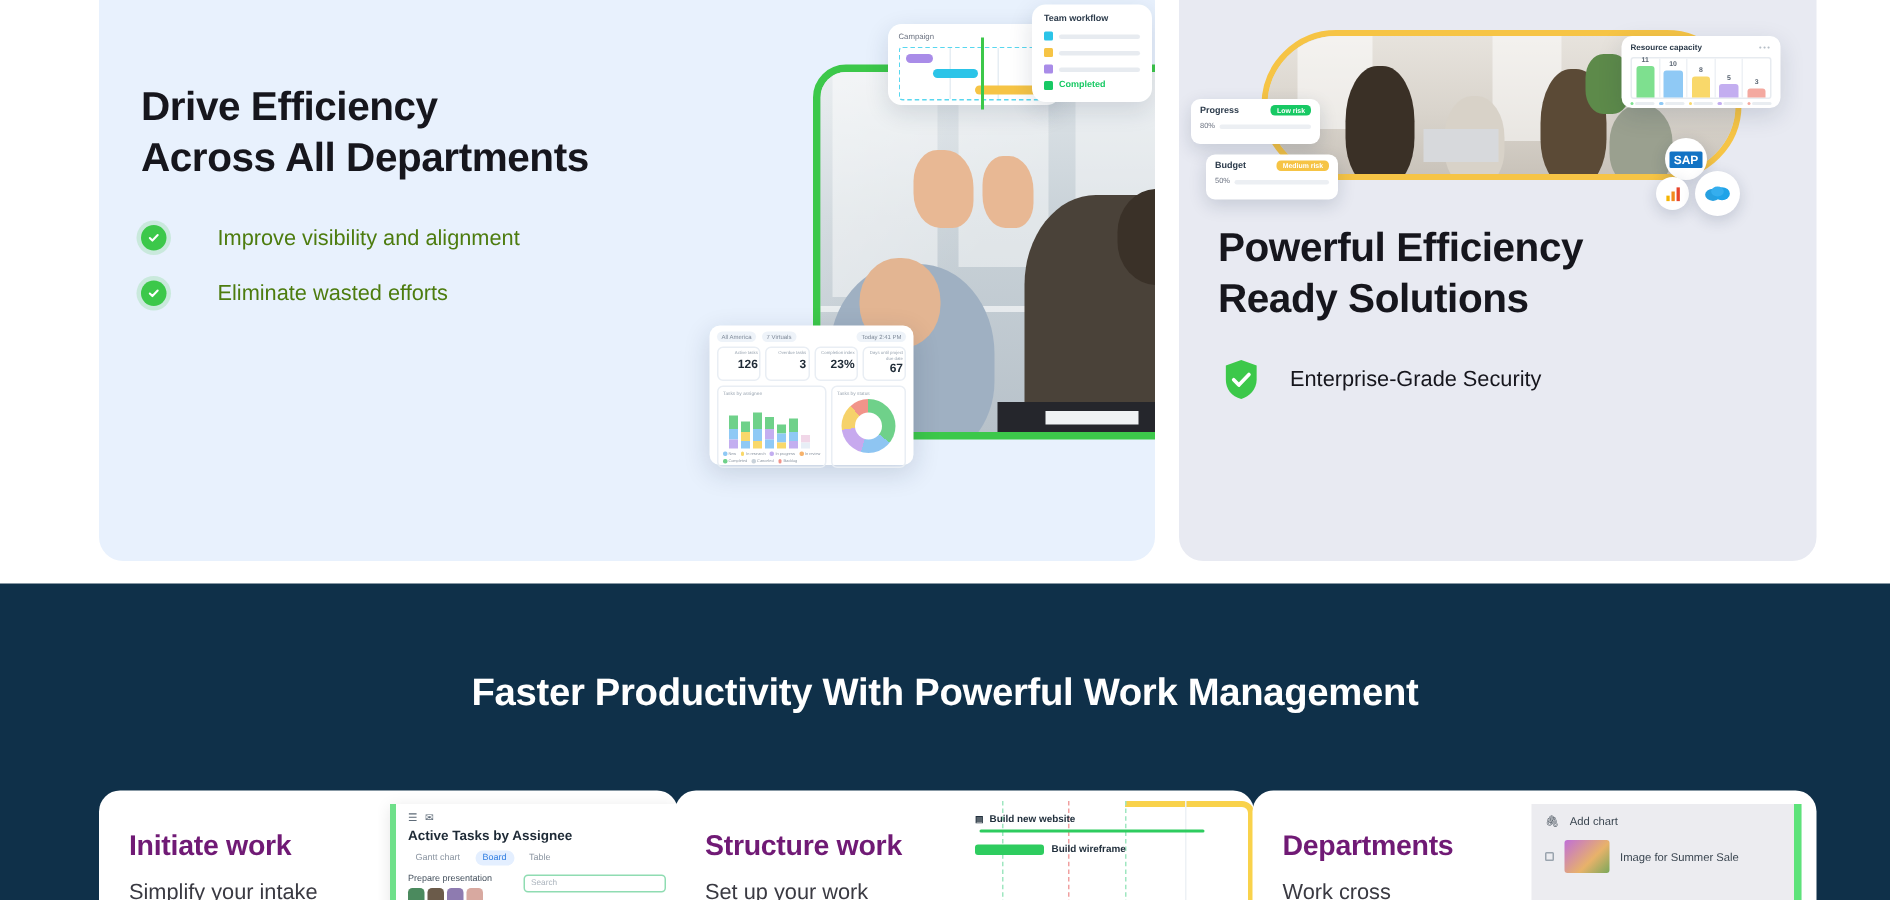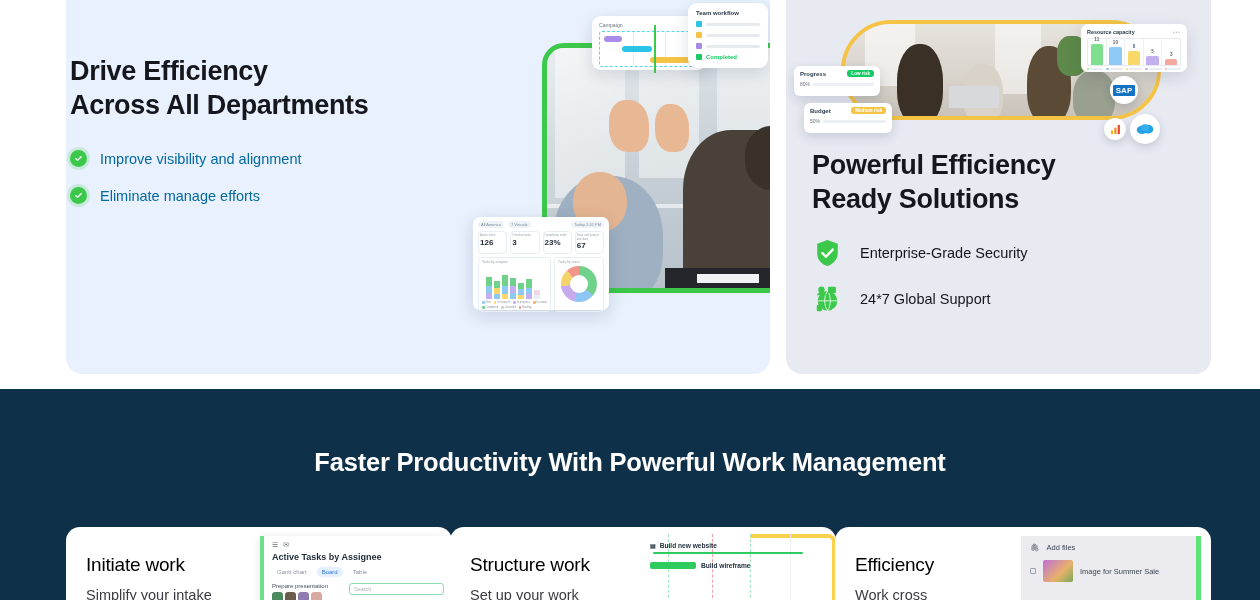--- a/index.html
+++ b/index.html
@@ -33,28 +33,28 @@
 
   .headline{
     font-size:27px; font-weight:bold; color:#16161d;
     line-height:1.26; letter-spacing:-0.3px;
   }
   .body-copy{
     font-size:14.5px; color:#2b2b33; line-height:1.66;
   }
 
   
-  .left-text{ position:absolute; left:4px; top:54px; width:400px; }
+  .left-text{ position:absolute; left:28px; top:54px; width:400px; }
   .left-text .headline{ margin-bottom:20px; }
   .left-text .body-copy{ width:392px; }
   .bullet-list{ margin-top:28px; }
   .bullet{
     display:flex; align-items:center; gap:13px; margin-bottom:20px;
   }
-  .bullet-label{ font-size:14.5px; color:#0369a1; }
+  .bullet-label{ font-size:14.5px; color:#4d7c0f;margin-left:21px; }
   .check-circle{
     width:17px; height:17px; border-radius:50%;
     background:#3cc84a; display:flex; align-items:center; justify-content:center;
     flex:0 0 auto; box-shadow:0 0 0 3px rgba(60,200,74,0.18);
   }
   .check-circle svg{ display:block; }
 
   
   .collage-left{ position:absolute; left:404px; top:0px; width:300px; height:374px; }
   .photo-frame{
@@ -103,21 +103,21 @@
   .card-dash{
     position:absolute; left:3px; top:217px; width:136px; height:93px;
     background:#fff; border-radius:7px; box-shadow:0 5px 18px rgba(20,40,70,.16);
     padding:4px 5px;
   }
   .cd-top{ display:flex; align-items:center; gap:4px; margin-bottom:3px; }
   .cd-pill{ font-size:4px; color:#7f8a99; background:#eef3f9; border-radius:6px; padding:1px 3px; }
   .cd-kpis{ display:flex; gap:3px; }
   .cd-kpi{
     flex:1; border:1px solid #e9eef4; border-radius:4px; padding:2px 1px 3px;
-    text-align:left;
+    text-align:right;
   }
   .cd-kpi .kl{ font-size:2.9px; color:#9aa5b1; line-height:1.25; }
   .cd-kpi .kv{ font-size:8px; font-weight:bold; color:#1e2a36; }
   .cd-panels{ display:flex; gap:3px; margin-top:3px; }
   .cd-panel{ border:1px solid #e9eef4; border-radius:4px; padding:2px 3px; }
   .cd-ptitle{ font-size:3.2px; color:#9aa5b1; margin-bottom:1px; }
   .cd-bars{ display:flex; align-items:flex-end; gap:2px; height:34px; padding-left:4px; }
   .cd-bcol{ width:6px; display:flex; flex-direction:column; justify-content:flex-end; }
   .cd-seg{ width:100%; }
   .cd-legend{ display:flex; flex-wrap:wrap; gap:2px 3px; margin-top:2px; }
@@ -208,21 +208,21 @@
   .bcard{
     position:absolute; top:527px; height:73px; background:#ffffff;
     border-top-left-radius:14px; border-top-right-radius:14px;
     overflow:hidden;
   }
   .bcard-1{ left:66px; width:386px; }
   .bcard-2{ left:450px; width:386px; }
   .bcard-3{ left:835px; width:376px; }
   .bc-title{
     position:absolute; left:20px; top:27px;
-    font-size:19px; color:#000000; font-weight:400; letter-spacing:-0.2px;
+    font-size:19px; color:#701a75; font-weight:700; letter-spacing:-0.2px;
   }
   .bc-sub{
     position:absolute; left:20px; top:58px; width:160px;
     font-size:14.5px; color:#3a3a42; line-height:1.5;
   }
   .bc-art{ position:absolute; right:0; top:0; bottom:0; width:200px; overflow:hidden; }
 
   
   .a1-panel{
     position:absolute; left:8px; top:9px; width:192px; height:140px;
@@ -283,21 +283,21 @@
               </svg>
           </span>
           <span class="bullet-label">Improve visibility and alignment</span>
         </div>
         <div class="bullet">
           <span class="check-circle">
             <svg width="9" height="9" viewBox="0 0 12 12">
                 <path d="M2.5 6.2l2.3 2.3 4.7-4.9" fill="none" stroke="#fff" stroke-width="1.8" stroke-linecap="round" stroke-linejoin="round"></path>
               </svg>
           </span>
-          <span class="bullet-label">Eliminate manage efforts</span>
+          <span class="bullet-label">Eliminate wasted efforts</span>
         </div>
       </div>
     </div>
 
     <div class="collage-left">
 
       <div class="photo-frame">
         <div class="ph"></div>
         <div class="ph-win" style="left:8px;  top:0;  width:70px; height:150px;"></div>
         <div class="ph-win" style="left:92px; top:0;  width:60px; height:130px;"></div>
@@ -537,21 +537,21 @@
               <i class="rc-ld" style="background:#c3aef0"></i>
               <i class="rc-ll"></i>
             </span>
           <span class="rc-lg">
               <i class="rc-ld" style="background:#f4a9a0"></i>
               <i class="rc-ll"></i>
             </span>
         </div>
       </div>
 
-      <div class="logo-bub" style="left:324px; top:76px; width:28px; height:28px;">
+      <div class="logo-bub" style="left:324px; top:92px; width:28px; height:28px;">
         <span style="font-size:8px;font-weight:bold;color:#fff;background:#1273c4;padding:1px 3px;border-radius:1px;">SAP</span>
       </div>
       <div class="logo-bub" style="left:318px; top:118px; width:22px; height:22px;">
         <svg width="11" height="11" viewBox="0 0 12 12">
             <rect x="1" y="7" width="2.4" height="4" fill="#f5b400"></rect>
             <rect x="4.7" y="4" width="2.4" height="7" fill="#f28b1e"></rect>
             <rect x="8.4" y="1" width="2.4" height="10" fill="#e8462c"></rect>
           </svg>
       </div>
       <div class="logo-bub" style="left:344px; top:114px; width:30px; height:30px;">
@@ -572,33 +572,20 @@
       <div class="feat">
         <span class="feat-icon">
           <svg width="25" height="28" viewBox="0 0 26 30">
               <path d="M13 1 L24 5 v10 c0 7-5 12-11 14 C6 27 2 22 2 15 V5 Z" fill="#3cc84a"></path>
               <path d="M7.6 15.2l3.7 3.8 7.2-7.6" fill="none" stroke="#fff" stroke-width="2.6" stroke-linecap="round" stroke-linejoin="round"></path>
             </svg>
         </span>
         <span class="feat-label">Enterprise-Grade Security</span>
       </div>
 
-      <div class="feat">
-        <span class="feat-icon">
-          <svg width="27" height="28" viewBox="0 0 28 30">
-            <circle cx="14" cy="17" r="10.5" fill="#3cc84a"></circle>
-            <path d="M3.5 17h21M14 6.5c4 4.5 4 16 0 21M14 6.5c-4 4.5-4 16 0 21" fill="none" stroke="#fff" stroke-width="1" opacity=".85"></path>
-            <rect x="14.5" y="2" width="8.5" height="6.5" rx="1" fill="#3cc84a"></rect>
-            <circle cx="7.5" cy="5" r="3.4" fill="#3cc84a"></circle>
-            <path d="M2.6 11c.8-2.4 2.7-3.6 4.9-3.6S11.6 8.6 12.4 11z" fill="#3cc84a"></path>
-            <rect x="2.5" y="21.5" width="5.5" height="6.5" rx="1" fill="#3cc84a"></rect>
-          </svg>
-        </span>
-        <span class="feat-label">24*7 Global Support</span>
-      </div>
 
     </div>
   </div>
 </div>
 
 <div class="dark-band"></div>
 <div class="band-title">Faster Productivity With Powerful Work Management</div>
 
 <div class="bcard bcard-1">
   <div class="bc-title">Initiate work</div>
@@ -653,27 +640,27 @@
         <div style="display:flex;align-items:center;gap:5px;">
           <span class="a2-bar" style="width:46px;"></span>
           <span style="font-size:6.6px;color:#22303d;font-weight:bold;">Build wireframe</span>
         </div>
       </div>
     </div>
   </div>
 </div>
 
 <div class="bcard bcard-3">
-  <div class="bc-title">Efficiency</div>
+  <div class="bc-title">Departments</div>
   <div class="bc-sub">Work cross</div>
   <div class="bc-art">
     <div class="a3-panel">
       <div class="a3-row">
         <span>🖇</span>
-        <span>Add files</span>
+        <span>Add chart</span>
       </div>
       <div class="a3-row">
         <span class="a3-box"></span>
         <span class="a3-thumb"></span>
         <span>Image for Summer Sale</span>
       </div>
     </div>
   </div>
 </div>
 

